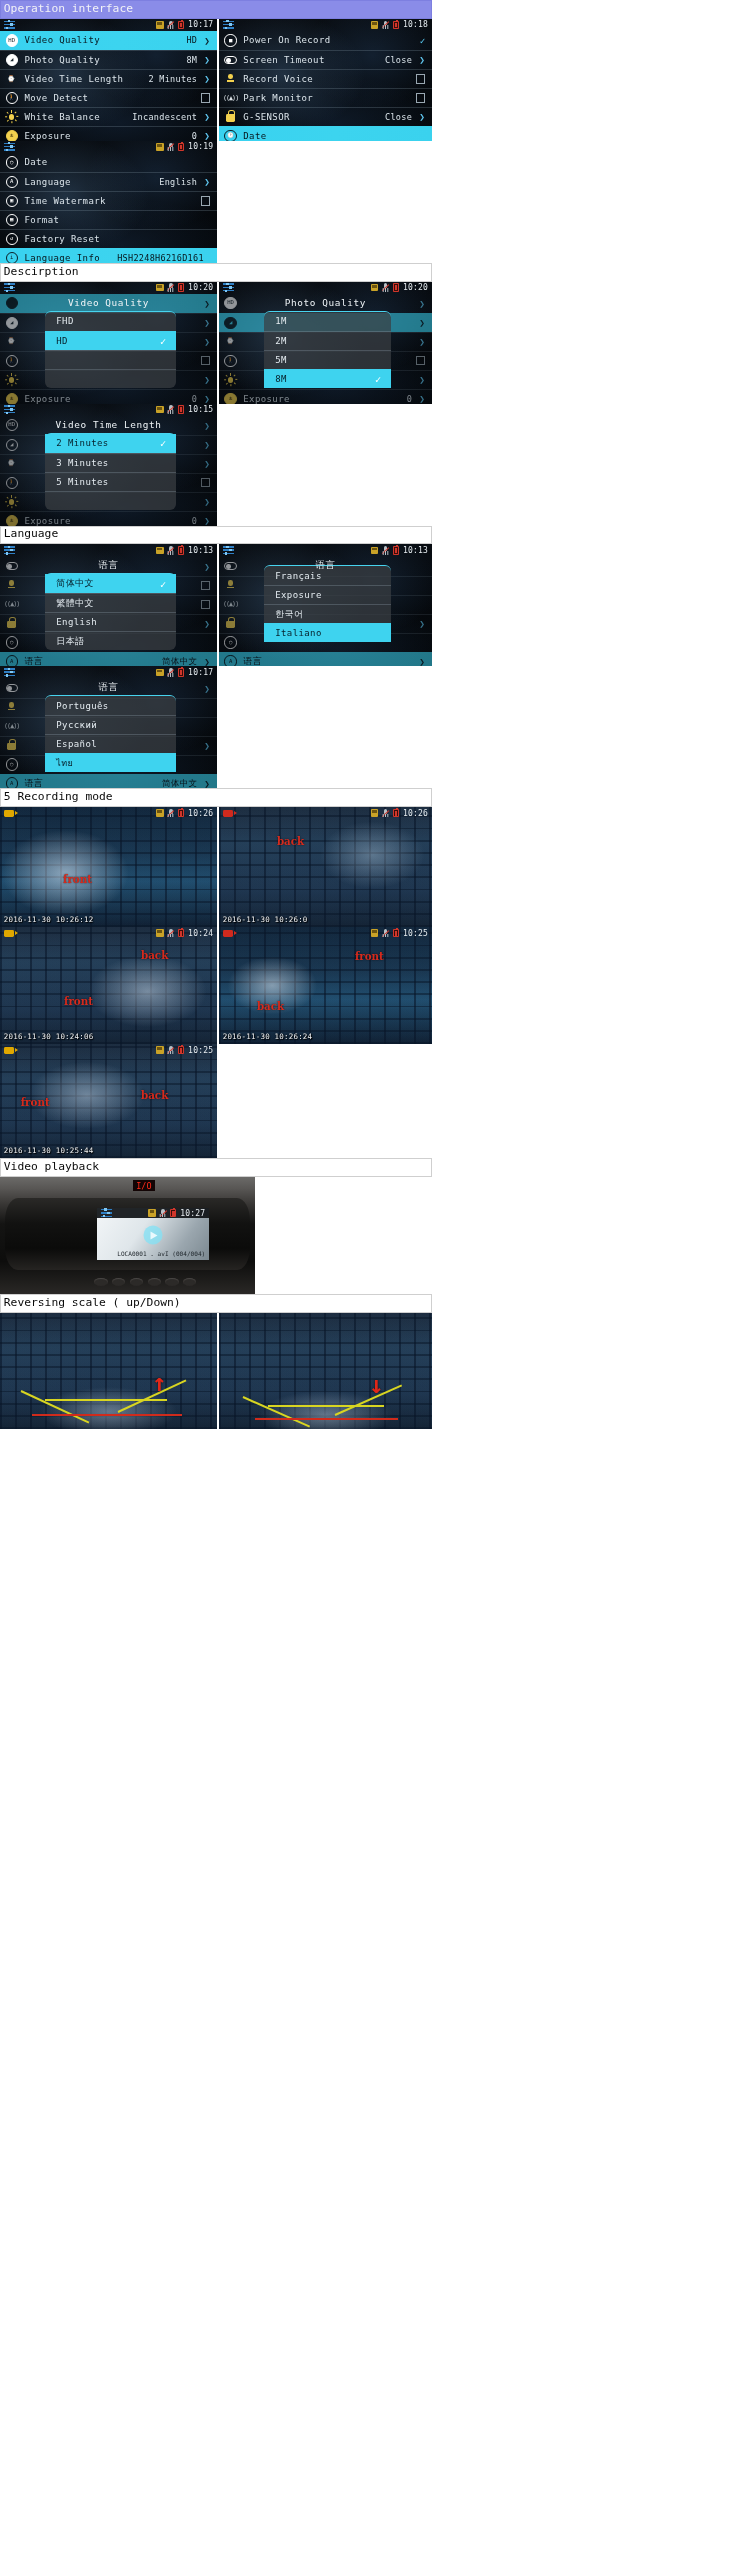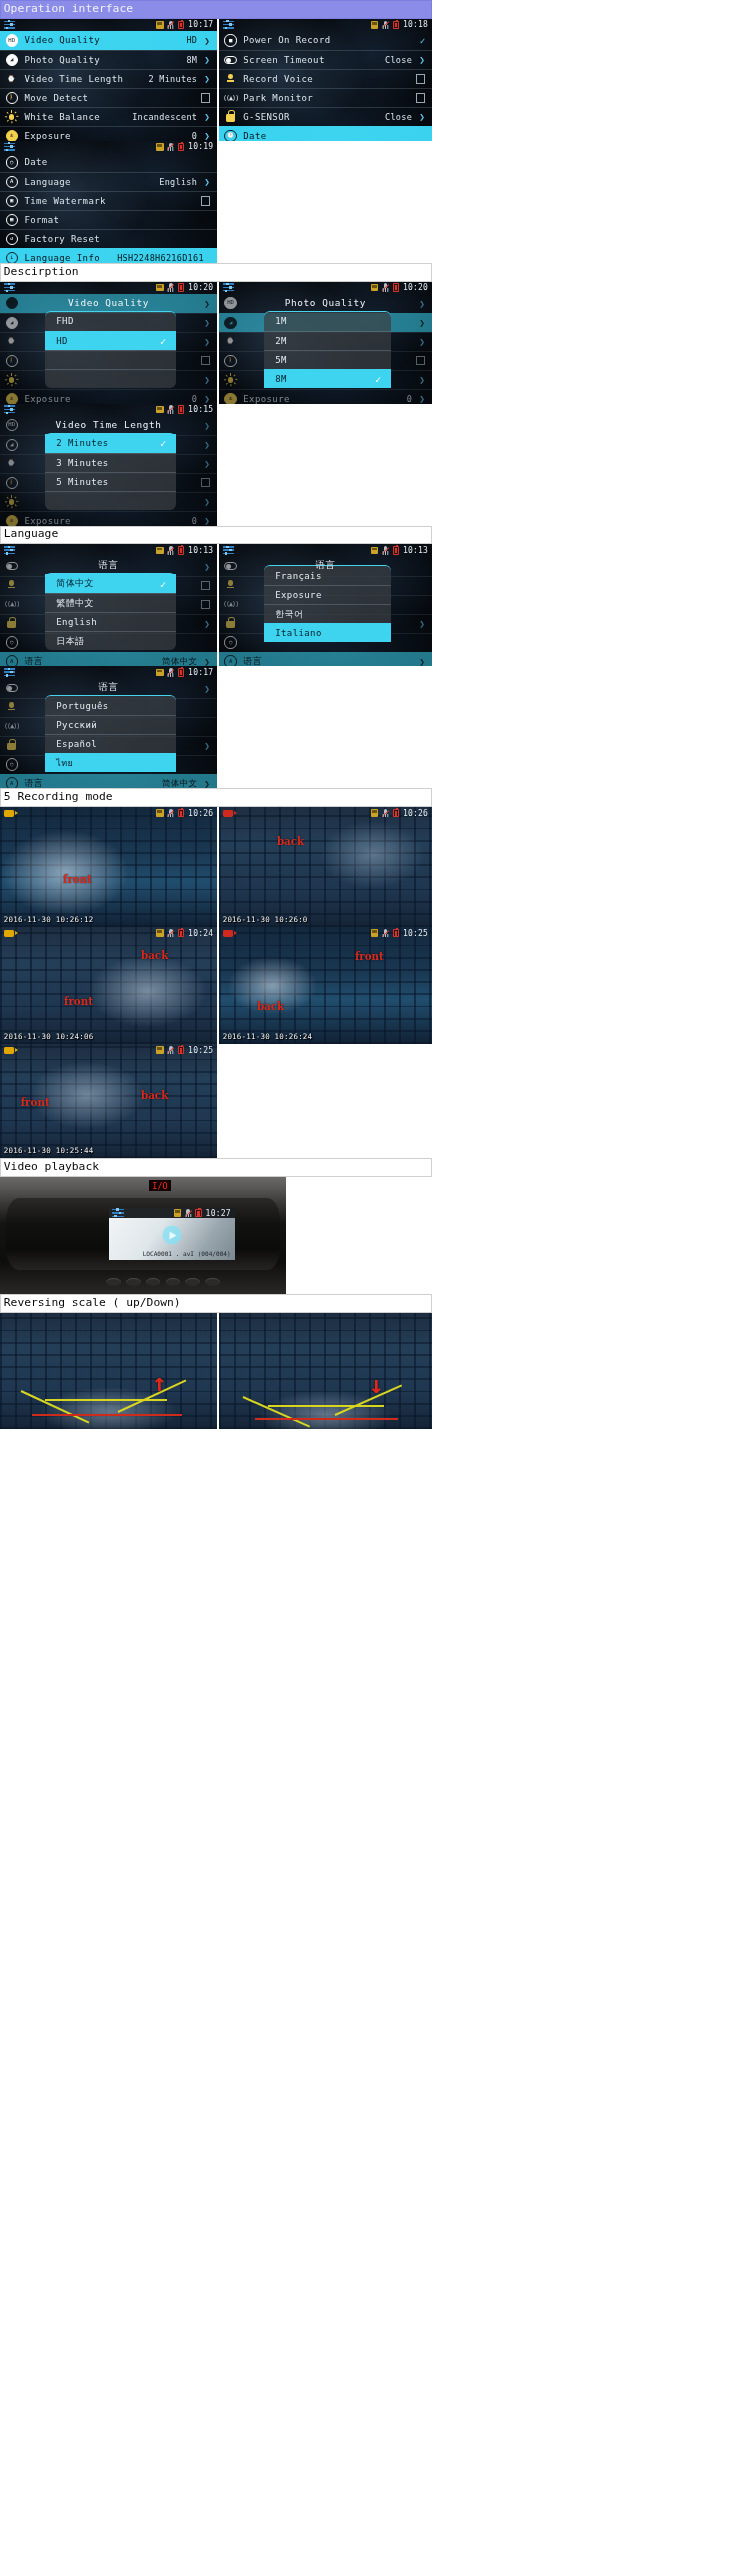--- a/index.html
+++ b/index.html
@@ -1060,21 +1060,21 @@
         </span>
       </div>
       <span class="tag" style="left:20.7px; top:52px;">front</span>
       <span class="tag" style="left:141px; top:45px;">back</span>
       <div class="ovl-date">2016-11-30  10:25:44</div>
     </div>
   </div>
 
   <div class="heading">Video playback</div>
 
-  <div class="mirror" style="width:286px;height:117px;">
+  <div class="mirror" style="width:255px;height:117px;">
     <div class="redled">
       <i>I/O</i>
     </div>
     <div class="body"></div>
     <div class="lcd">
       <div class="statusbar">
         <span class="sb-left">
             <span class="menu-glyph">
               <i></i>
               <i></i>

